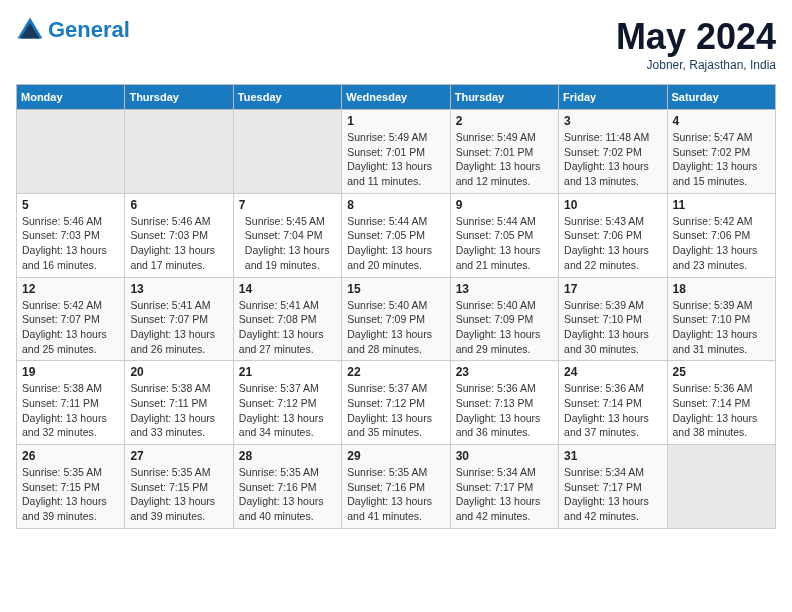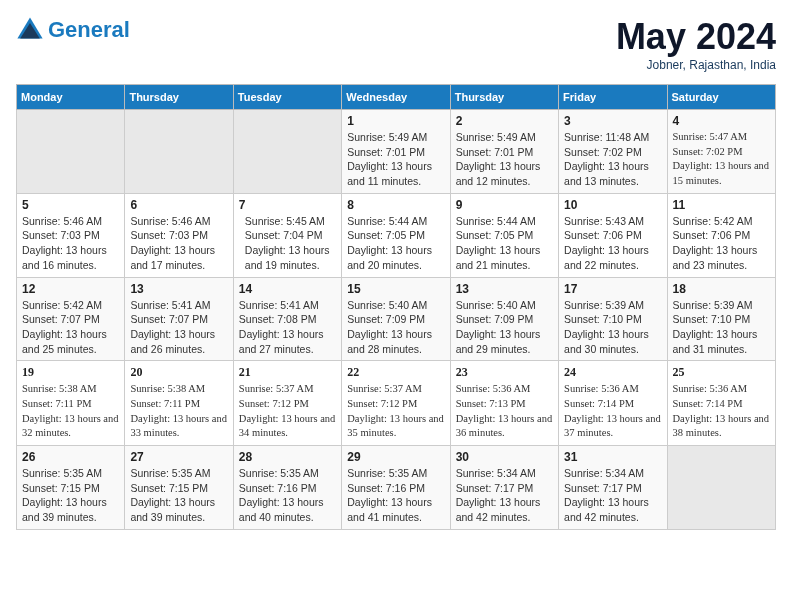--- a/index.html
+++ b/index.html
@@ -85,21 +85,21 @@
       font-size: 10.5px;
       line-height: 1.4;
     }
     td.empty {
       background: #eee;
     }
     
     .row-1 td { background: #f5f5f5; }
     .row-2 td { background: #fff; }
     .row-3 td { background: #f5f5f5; }
-    .row-4 td { background: #fff; font-family: Liberation Serif, serif; }
+    .row-4 td { background: #fff; }
     .row-5 td { background: #f5f5f5; }
     td.empty { background: #e8e8e8 !important; }
   </style>
 </head>
 <body>
 
 <div class="header">
   <div class="logo">
     <svg class="logo-icon" viewBox="0 0 40 40" xmlns="http://www.w3.org/2000/svg">
       <polygon points="20,2 38,32 2,32" fill="#1a7abf"></polygon>
@@ -145,21 +145,21 @@
 Daylight: 13 hours and 12 minutes.</div>
         </td>
         <td>
           <span class="day-num">3</span>
           <div class="day-info" style="white-space: pre-line;">Sunrise: 11:48 AM
 Sunset: 7:02 PM
 Daylight: 13 hours and 13 minutes.</div>
         </td>
         <td>
           <span class="day-num">4</span>
-          <div class="day-info" style="white-space: pre-line; font-family: Liberation Serif, serif;">Sunrise: 5:47 AM
+          <div class="day-info" style="white-space: pre-line;">Sunrise: 5:47 AM
 Sunset: 7:02 PM
 Daylight: 13 hours and 15 minutes.</div>
         </td>
       </tr>
       <tr class="row-2">
         <td>
           <span class="day-num">5</span>
           <div class="day-info" style="white-space: pre-line;">Sunrise: 5:46 AM
 Sunset: 7:03 PM
 Daylight: 13 hours and 16 minutes.</div>

